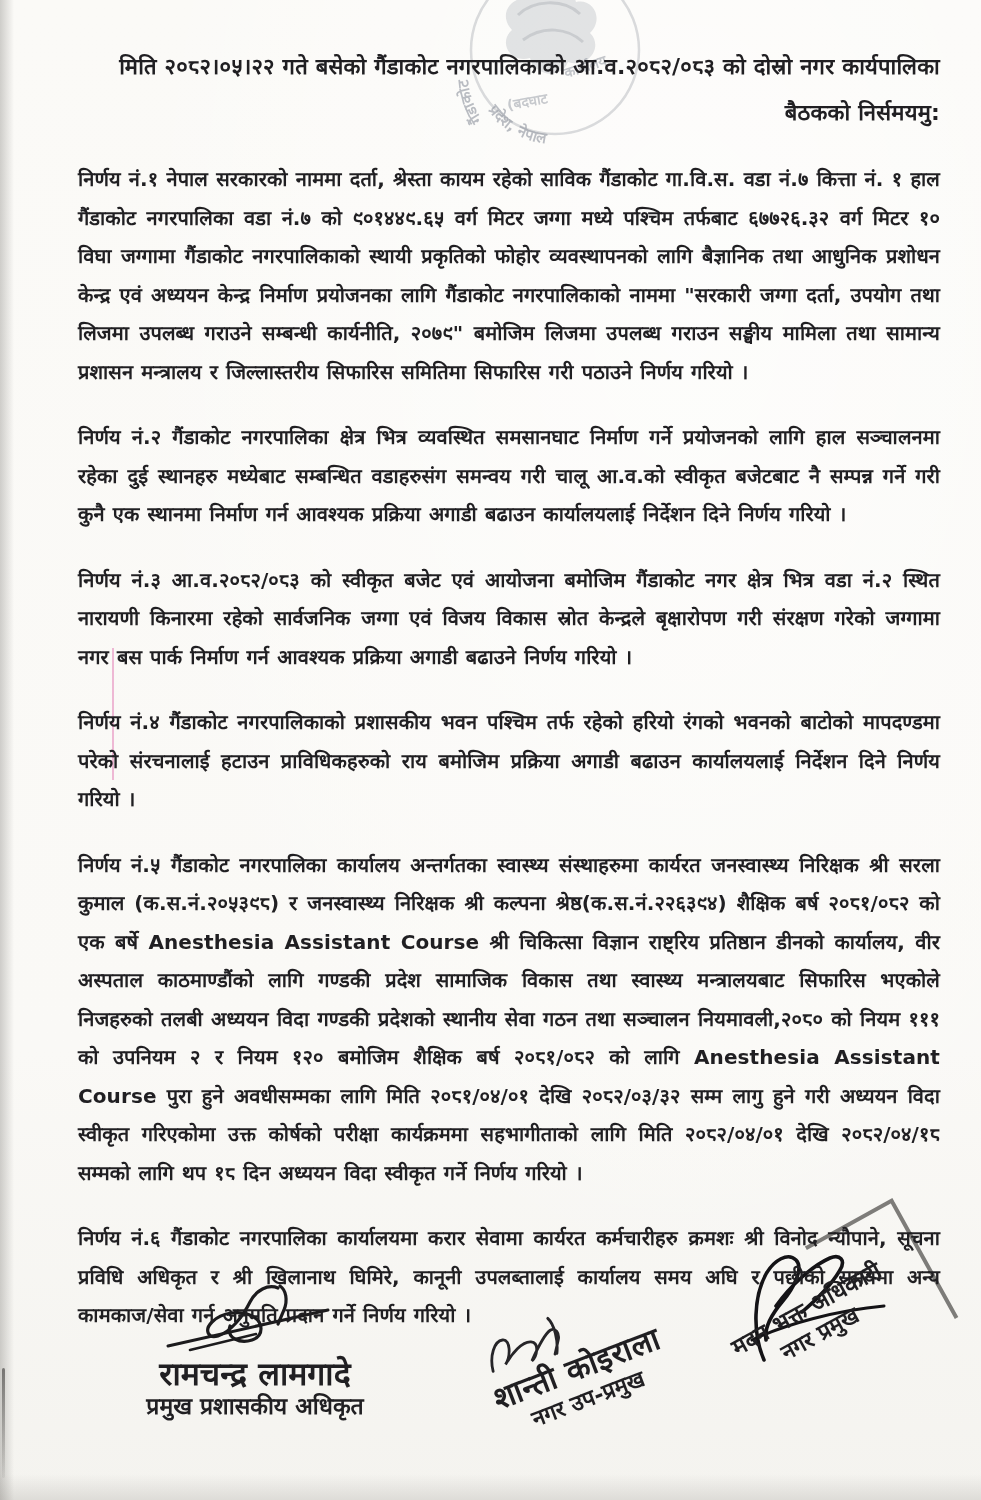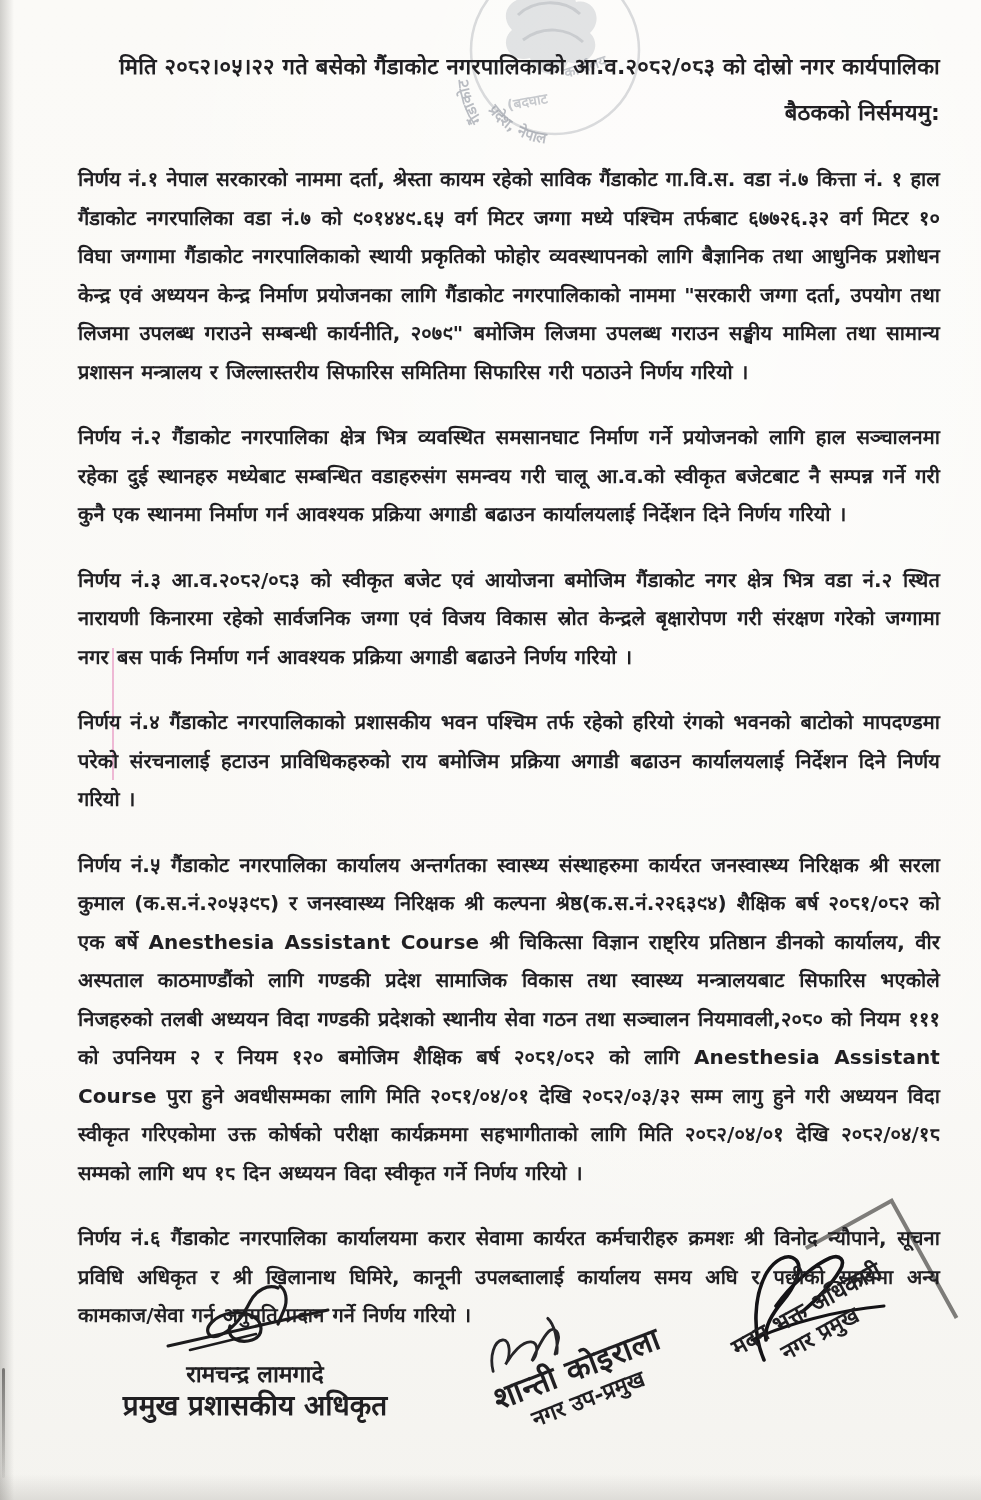--- a/index.html
+++ b/index.html
@@ -29,22 +29,22 @@
   .content{position:absolute;left:78px;top:44px;width:862px;}
   .title{position:relative;z-index:2;text-align:right;font-weight:700;
     font-size:22px;line-height:46px;letter-spacing:.2px;}
   .decisions{margin-top:24px;}
   .decision{position:relative;z-index:2;font-weight:700;font-size:20px;line-height:38.5px;
     text-align:justify;margin:0 0 27px 0;letter-spacing:.1px;word-spacing:1px;}
   
   .sig-area{position:absolute;left:0;top:1262px;width:981px;height:238px;}
   .sig-block{position:absolute;text-align:center;font-weight:700;}
   .sig-left{left:110px;top:18px;width:290px;}
-  .sig-left .sig-name{font-size:23px;line-height:32px;}
-  .sig-left .sig-title{font-size:28px;line-height:32px;}
+  .sig-left .sig-name{font-size:32px;line-height:32px;}
+  .sig-left .sig-title{font-size:23px;line-height:32px;}
   .sig-center{left:428px;top:40px;width:290px;transform:rotate(-21deg);}
   .sig-center .sig-name{font-size:31px;line-height:38px;letter-spacing:.5px;}
   .sig-center .sig-title{font-size:22px;line-height:28px;}
   .sig-right{left:688px;top:30px;width:250px;transform:rotate(-29deg);}
   .sig-right .sig-name{font-size:23px;line-height:30px;}
   .sig-right .sig-title{font-size:22px;line-height:28px;}
   .stamp-frame{position:absolute;top:-40px;right:-4px;width:96px;height:132px;
     border-top:4px solid rgba(60,58,56,.65);border-right:4px solid rgba(60,58,56,.65);}
   .scribble{display:block;margin:0 auto;}
   .sig-center .scribble{margin-left:60px;margin-bottom:-4px;}

